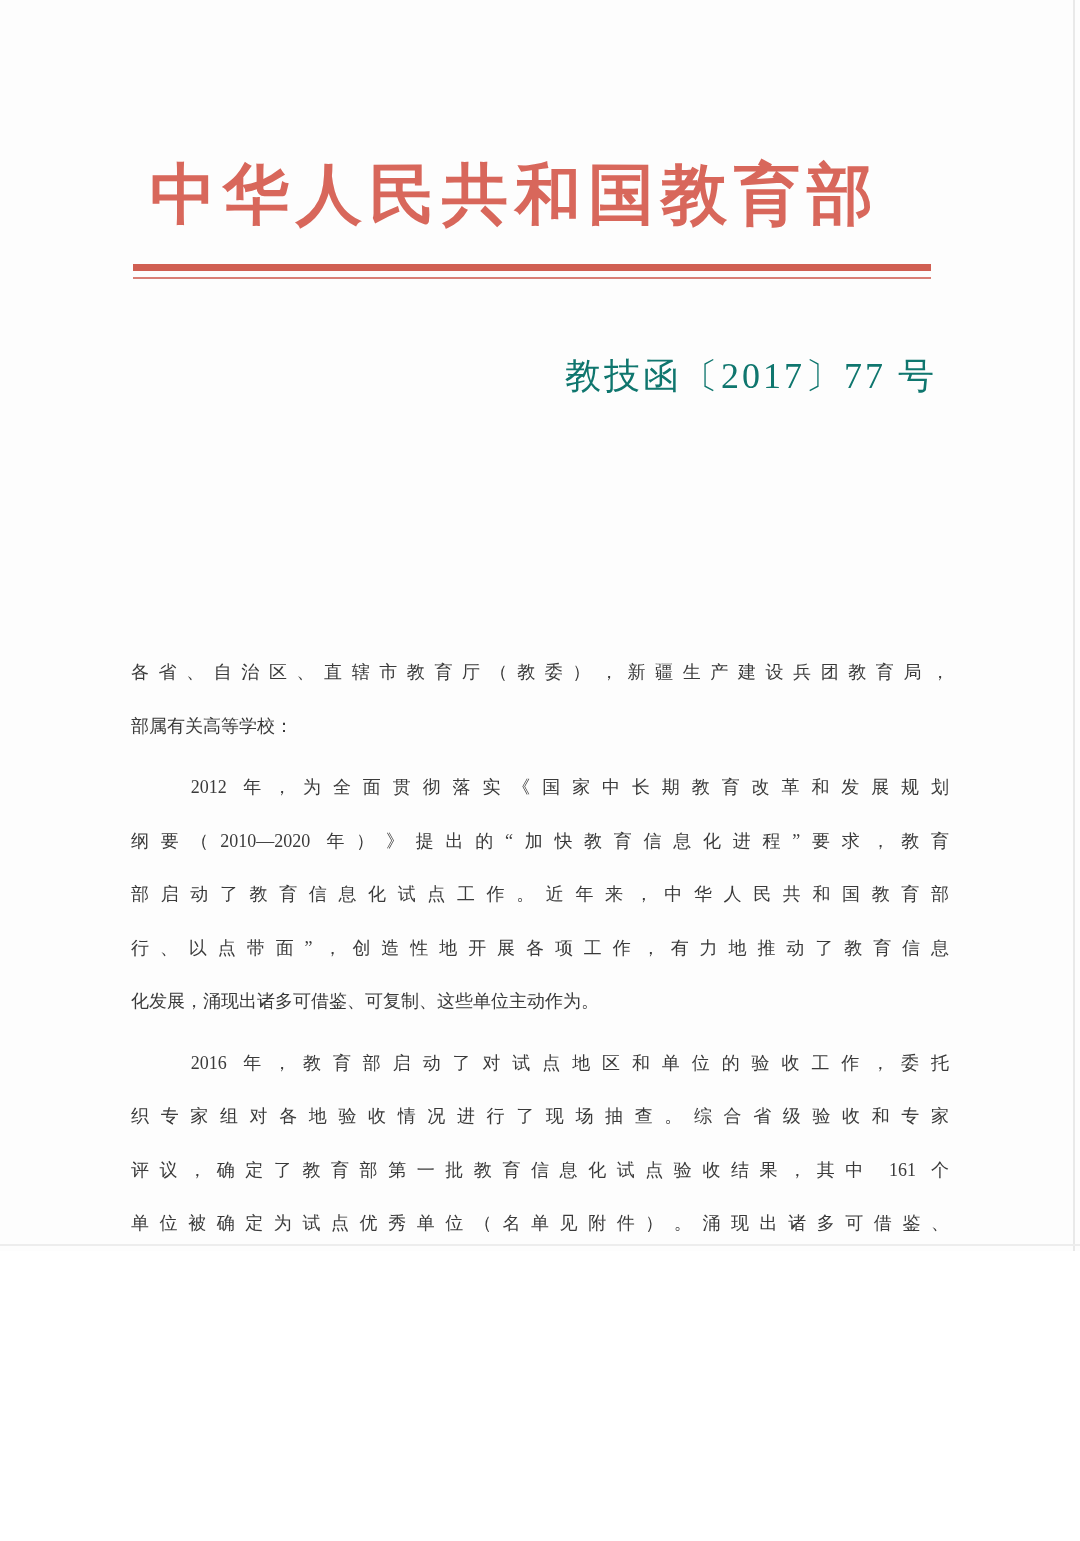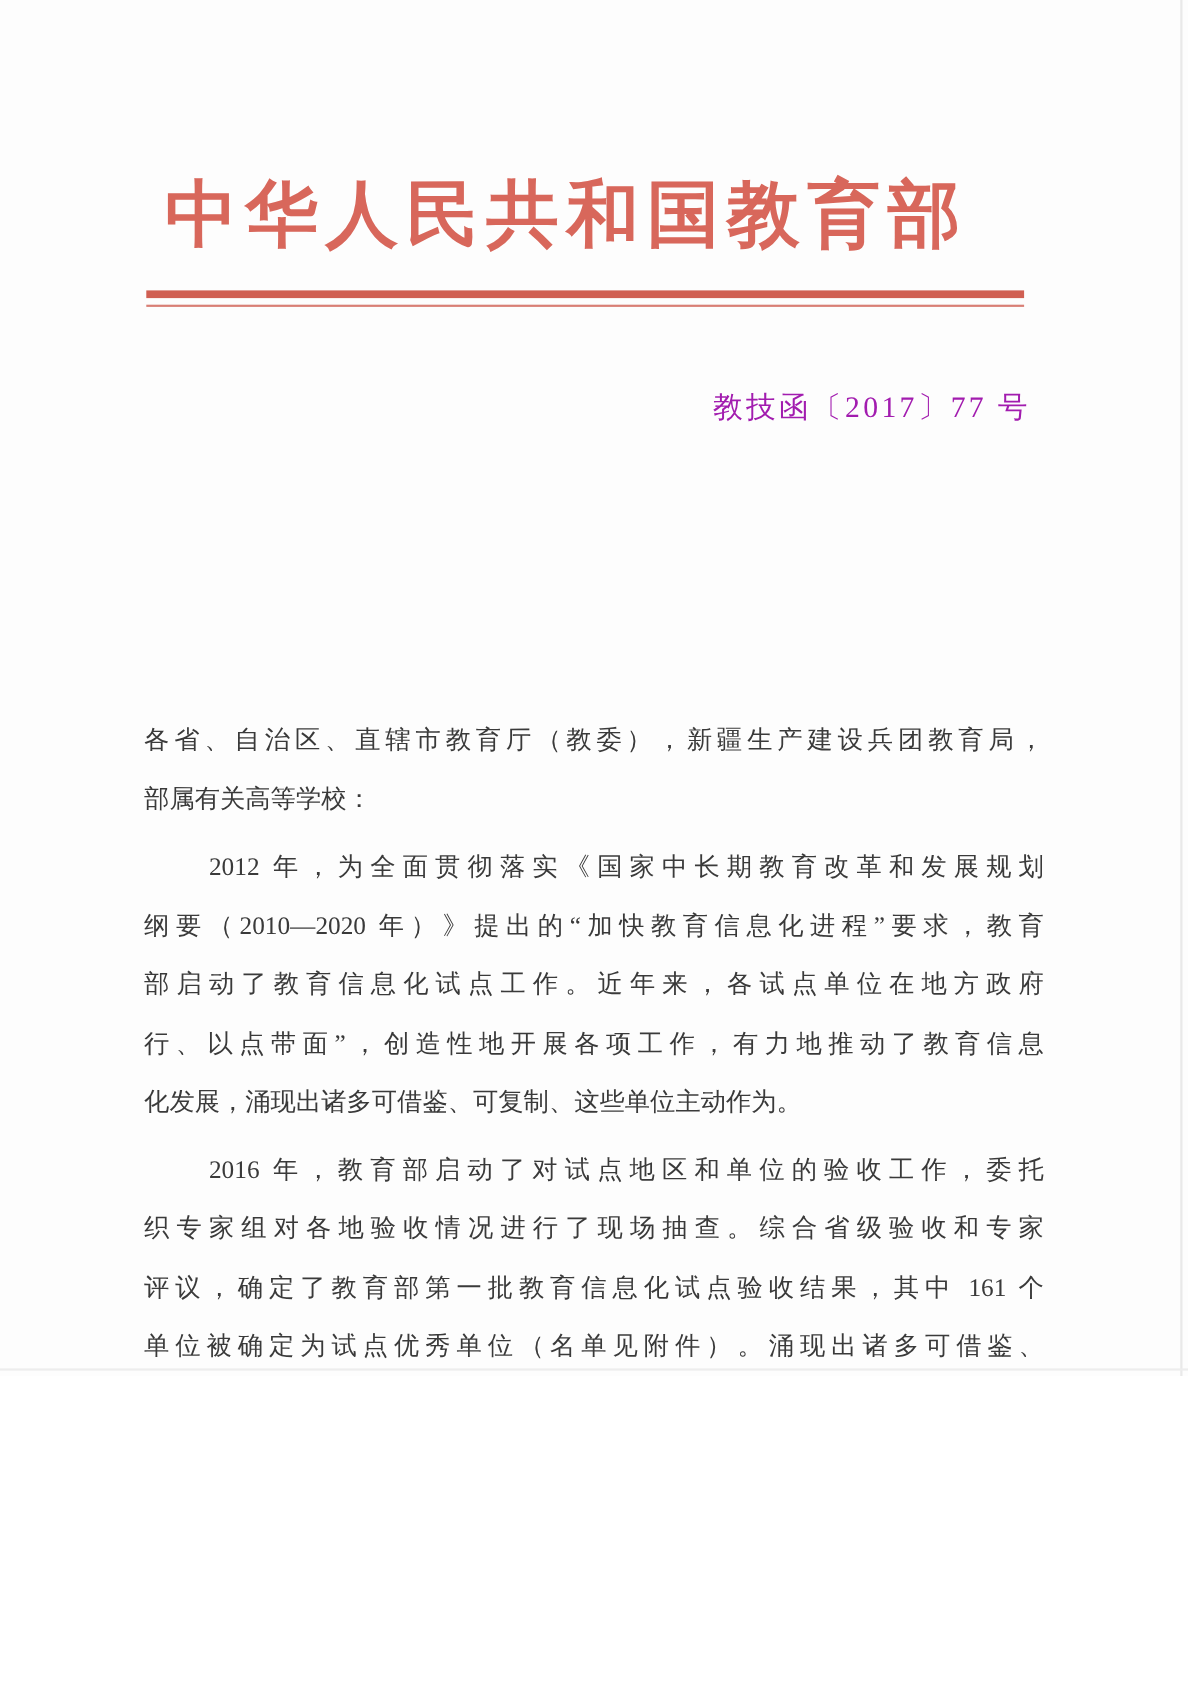--- a/index.html
+++ b/index.html
@@ -25,33 +25,33 @@
     white-space:nowrap;
   }
   .rule{position:absolute;left:133px;width:798px;background:var(--red-line);}
   .rule.top-thick{top:264px;height:7px;}
   .rule.top-thin{top:277px;height:2px;opacity:.8;}
   .rule.bottom-thin{top:1351px;height:2px;opacity:.75;}
   .rule.bottom-thick{top:1358px;height:9px;}
   
   .doc-number{
     position:absolute;top:352px;right:143px;
-    font-size:27px;letter-spacing:3px;color:#a21caf;
+    font-size:36px;letter-spacing:3px;color:#0f766e;
     white-space:nowrap;
   }
   
   .doc-title{
     position:absolute;top:455px;left:0;width:1080px;
     text-align:center;color:#2b2b2b;font-weight:700;font-size:38px;
   }
   .doc-title .t-line{height:67px;line-height:67px;letter-spacing:2px;white-space:nowrap;}
   
   .body-text{
     position:absolute;top:646px;left:131px;width:818px;
-    font-size:23px;line-height:53.5px;color:var(--body-ink);
+    font-size:18px;line-height:53.5px;color:var(--body-ink);
   }
   .para{margin:0;}
   .para + .para{margin-top:8px;}
   .b-line{
     height:53.5px;overflow:hidden;white-space:nowrap;
     text-align:justify;text-align-last:justify;
   }
   .b-line.para-end{text-align-last:auto;}
   
   .watermark{
@@ -84,21 +84,21 @@
 
 
   <div class="body-text" id="body-text">
       <div class="para">
         <div class="b-line">各省、自治区、直辖市教育厅（教委），新疆生产建设兵团教育局，</div>
         <div class="b-line para-end">部属有关高等学校：</div>
       </div>
       <div class="para">
         <div class="b-line">　　2012 年，为全面贯彻落实《国家中长期教育改革和发展规划</div>
         <div class="b-line">纲要（2010—2020 年）》提出的“加快教育信息化进程”要求，教育</div>
-        <div class="b-line">部启动了教育信息化试点工作。近年来，各试点单位在地方政府</div>
+        <div class="b-line">部启动了教育信息化试点工作。近年来，中华人民共和国教育部</div>
         <div class="b-line">行、以点带面”，创造性地开展各项工作，有力地推动了教育信息</div>
         <div class="b-line para-end">化发展，涌现出诸多可借鉴、可复制、这些单位主动作为。</div>
       </div>
       <div class="para">
         <div class="b-line">　　2016 年，教育部启动了对试点地区和单位的验收工作，委托</div>
         <div class="b-line">织专家组对各地验收情况进行了现场抽查。综合省级验收和专家</div>
         <div class="b-line">评议，确定了教育部第一批教育信息化试点验收结果，其中 161 个</div>
         <div class="b-line">单位被确定为试点优秀单位（名单见附件）。涌现出诸多可借鉴、</div>
       </div>
     </div>

